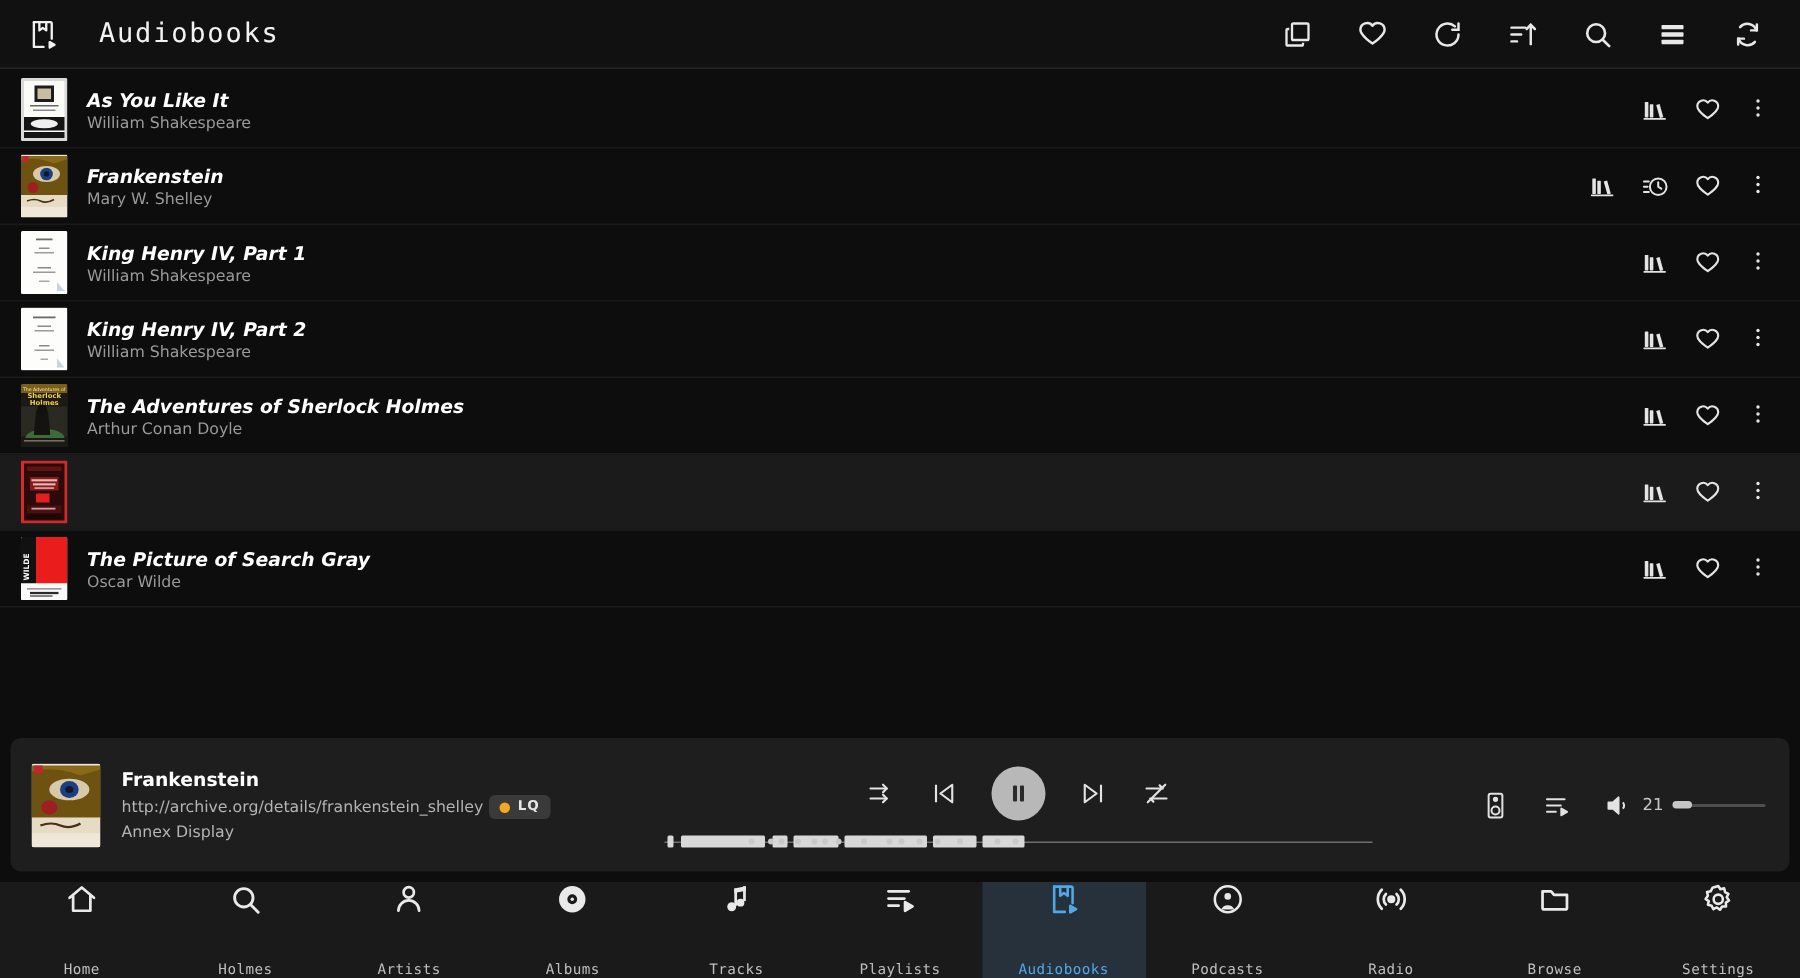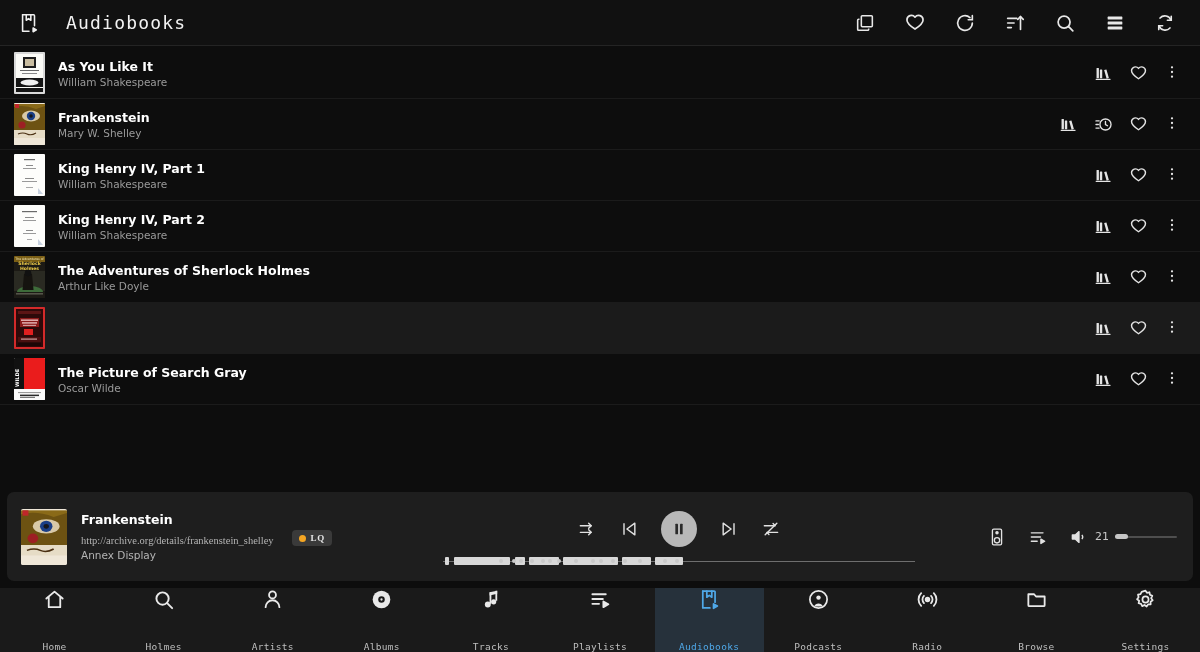--- a/index.html
+++ b/index.html
@@ -37,38 +37,38 @@
     border-bottom: 1px solid #1b1b1b;
   }
   .book-row.selected { background: #1b1b1b; }
   .cover {
     width: 31px; height: 42px; flex: 0 0 31px;
     margin-right: 13px; border-radius: 1px;
     overflow: hidden; position: relative; background: #2a2a2a;
   }
   .cover svg { display: block; width: 100%; height: 100%; }
   .book-meta { display: flex; flex-direction: column; justify-content: center; gap: 2px; min-width: 0; }
-  .book-title { font-size: 12.5px; font-weight: bold; color: #ffffff; white-space: nowrap; }
+  .book-title { font-size: 12.5px; font-weight: bold; color: #ffffff; white-space: nowrap; font-style: italic; }
   .book-author { font-size: 10.5px; color: #9a9a9a; white-space: nowrap; }
   .row-actions { margin-left: auto; display: flex; align-items: center; gap: 16px; padding-right: 6px; }
   .ricon { width: 19px; height: 19px; color: #e4e4e4; display: block; cursor: pointer; }
   .ricon.dots { width: 16px; height: 19px; }
 
   
   .player {
     position: absolute; left: 7px; right: 7px; bottom: 71px;
     height: 89px; background: #1e1e1e; border-radius: 7px;
     display: flex; align-items: center; padding: 0 14px;
   }
   .np-left { display: flex; align-items: center; flex: 0 0 auto; width: 350px; }
   .np-cover { width: 46px; height: 56px; border-radius: 2px; overflow: hidden; flex: 0 0 46px; margin-right: 14px; background:#2a2a2a;}
   .np-cover svg { display:block; width:100%; height:100%; }
   .np-text { display: flex; flex-direction: column; gap: 3px; min-width:0; }
   .np-title { font-size: 12.5px; font-weight: bold; color: #ffffff; }
-  .np-line2 { display: flex; align-items: flex-end; gap: 18px; font-family: Liberation Serif, serif; }
+  .np-line2 { display: flex; align-items: center; gap: 4px; }
   .np-url { font-size: 10.5px; color: #b4b4b4; white-space: nowrap; }
   .lq-badge {
     display: inline-flex; align-items: center; gap: 5px;
     background: #3a3a3a; border-radius: 4px; padding: 3px 7px;
   }
   .lq-dot { width: 7px; height: 7px; border-radius: 50%; background: #f5a623; display:block; }
   .lq-label { font-size: 9px; font-weight: bold; color: #e6e6e6; letter-spacing: .6px; }
   .np-sub { font-size: 10.5px; color: #b4b4b4; }
 
   .np-center { flex: 1 1 auto; display: flex; flex-direction: column; align-items: center; justify-content: center; gap: 9px; padding-top: 4px;}
@@ -360,21 +360,21 @@
           <rect x="0" y="15" width="31" height="20" fill="#2a2a22"></rect>
           <ellipse cx="16" cy="36" rx="13" ry="6" fill="#3e6b3a"></ellipse>
           <path d="M10 18 q4 -3 8 0 l1.5 16h-11z" fill="#15130f"></path>
           <circle cx="14" cy="17" r="3.3" fill="#111"></circle>
           <rect x="0" y="36" width="31" height="6" fill="#1c1a15"></rect>
           <rect x="2" y="37.5" width="27" height="0.8" fill="#8d8d7d"></rect>
         </svg>
       </div>
       <div class="book-meta">
         <span class="book-title">The Adventures of Sherlock Holmes</span>
-        <span class="book-author">Arthur Like Doyle</span>
+        <span class="book-author">Arthur Conan Doyle</span>
       </div>
       <div class="row-actions">
         <span class="ricon"><svg viewBox="0 0 24 24">
             <g fill="currentColor">
               <rect x="3.2" y="5" width="3" height="13" rx="0.5"></rect>
               <rect x="7.4" y="7" width="3" height="11" rx="0.5"></rect>
               <path d="M12.8 7.6l2.9-.8 3.1 11-2.9.8z"></path>
               <rect x="2" y="18.6" width="19" height="1.5" rx="0.7"></rect>
             </g>
           </svg></span>

